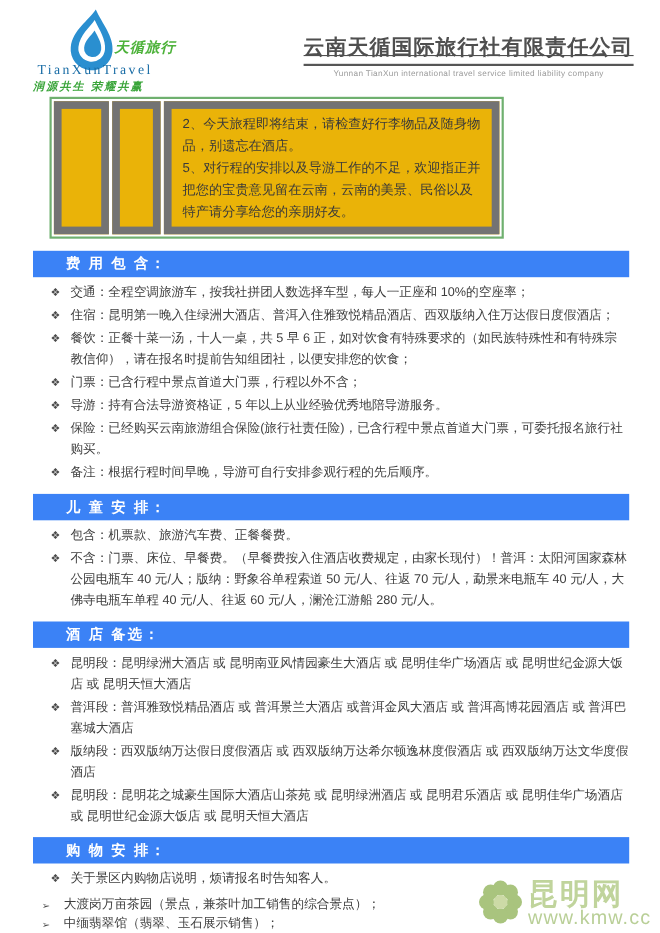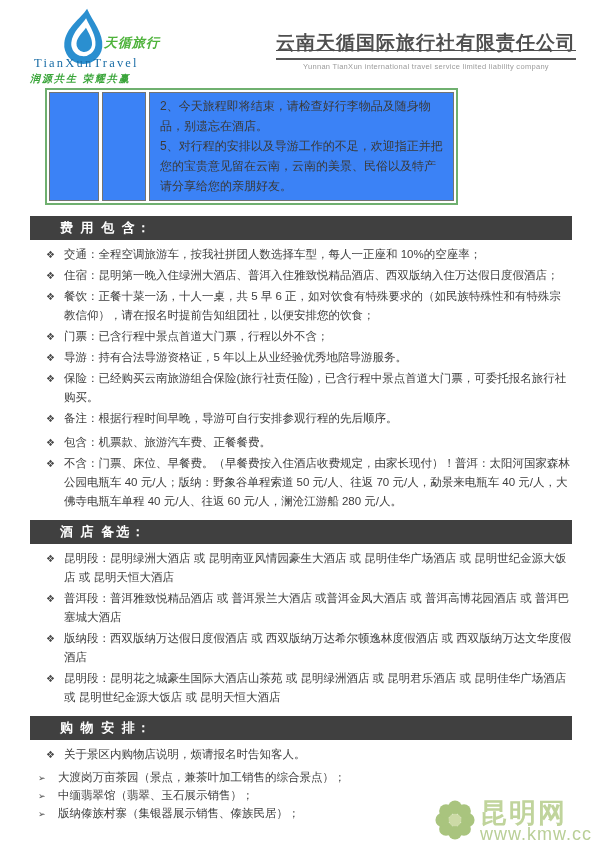--- a/index.html
+++ b/index.html
@@ -17,26 +17,26 @@
               color:#3aa53a; letter-spacing:2px; }
   .company { position:absolute; right:24px; top:30px; text-align:center; }
   .company-cn { font-size:19px; color:#4f4f4f; font-weight:600; letter-spacing:1px;
                 padding-bottom:2px; border-bottom:2px solid #565656; white-space:nowrap;text-decoration:underline; }
   .company-en { font-size:7.5px; color:#9b9b9b; margin-top:2px; letter-spacing:0.3px; white-space:nowrap; }
 
   
   .main { padding-top:88px; }
   .notice-table { margin-left:45px; width:413px; border:2px solid #6fb06f; padding:2px;
                   display:flex; gap:3px; background:#ffffff; }
-  .cell { border:1px solid #737373; background:#3b82f6; }
+  .cell { border:7px solid #737373; background:#eab308; }
   .c1 { width:50px; } .c2 { width:44px; }
   .c3 { flex:1; padding:3px 8px 4px 10px; font-size:12px; line-height:20px; color:#3a3a3a; }
 
   
-  .bar { margin:9px 28px 0 30px; background:#404040; color:#ffffff; font-weight:bold;
+  .bar { margin:9px 28px 0 30px; background:#3b82f6; color:#ffffff; font-weight:bold;
          font-size:13px; letter-spacing:2px; padding:5px 0 5px 30px; line-height:14px; }
   .bar.first { margin-top:11px; }
 
   
   ul { list-style:none; }
   .sec { margin:5px 28px 2px 30px; padding-left:16px; }
   .item { display:flex; line-height:19px; margin-bottom:2px; font-size:11.5px; color:#3d3d3d; }
   .bullet { flex:0 0 18px; font-size:10px; color:#4a4a4a; }
   .txt { flex:1; }
   .sub { margin-left:22px; }
@@ -109,20 +109,23 @@
       <li class="item">
         <span class="bullet">❖</span>
         <span class="txt">保险：已经购买云南旅游组合保险(旅行社责任险)，已含行程中景点首道大门票，可委托报名旅行社购买。</span>
         </li>
       <li class="item">
         <span class="bullet">❖</span>
         <span class="txt">备注：根据行程时间早晚，导游可自行安排参观行程的先后顺序。</span>
         </li>
     </ul>
 
+    <div class="bar">
+      <span>儿 童 安 排：</span>
+    </div>
     <ul class="sec">
       <li class="item">
         <span class="bullet">❖</span>
         <span class="txt">包含：机票款、旅游汽车费、正餐餐费。</span>
         </li>
       <li class="item">
         <span class="bullet">❖</span>
         <span class="txt">不含：门票、床位、早餐费。（早餐费按入住酒店收费规定，由家长现付）！普洱：太阳河国家森林公园电瓶车  40 元/人；版纳：野象谷单程索道 50 元/人、往返 70 元/人，勐景来电瓶车 40 元/人，大佛寺电瓶车单程 40 元/人、往返 60 元/人，澜沧江游船 280 元/人。</span>
         </li>
     </ul>

